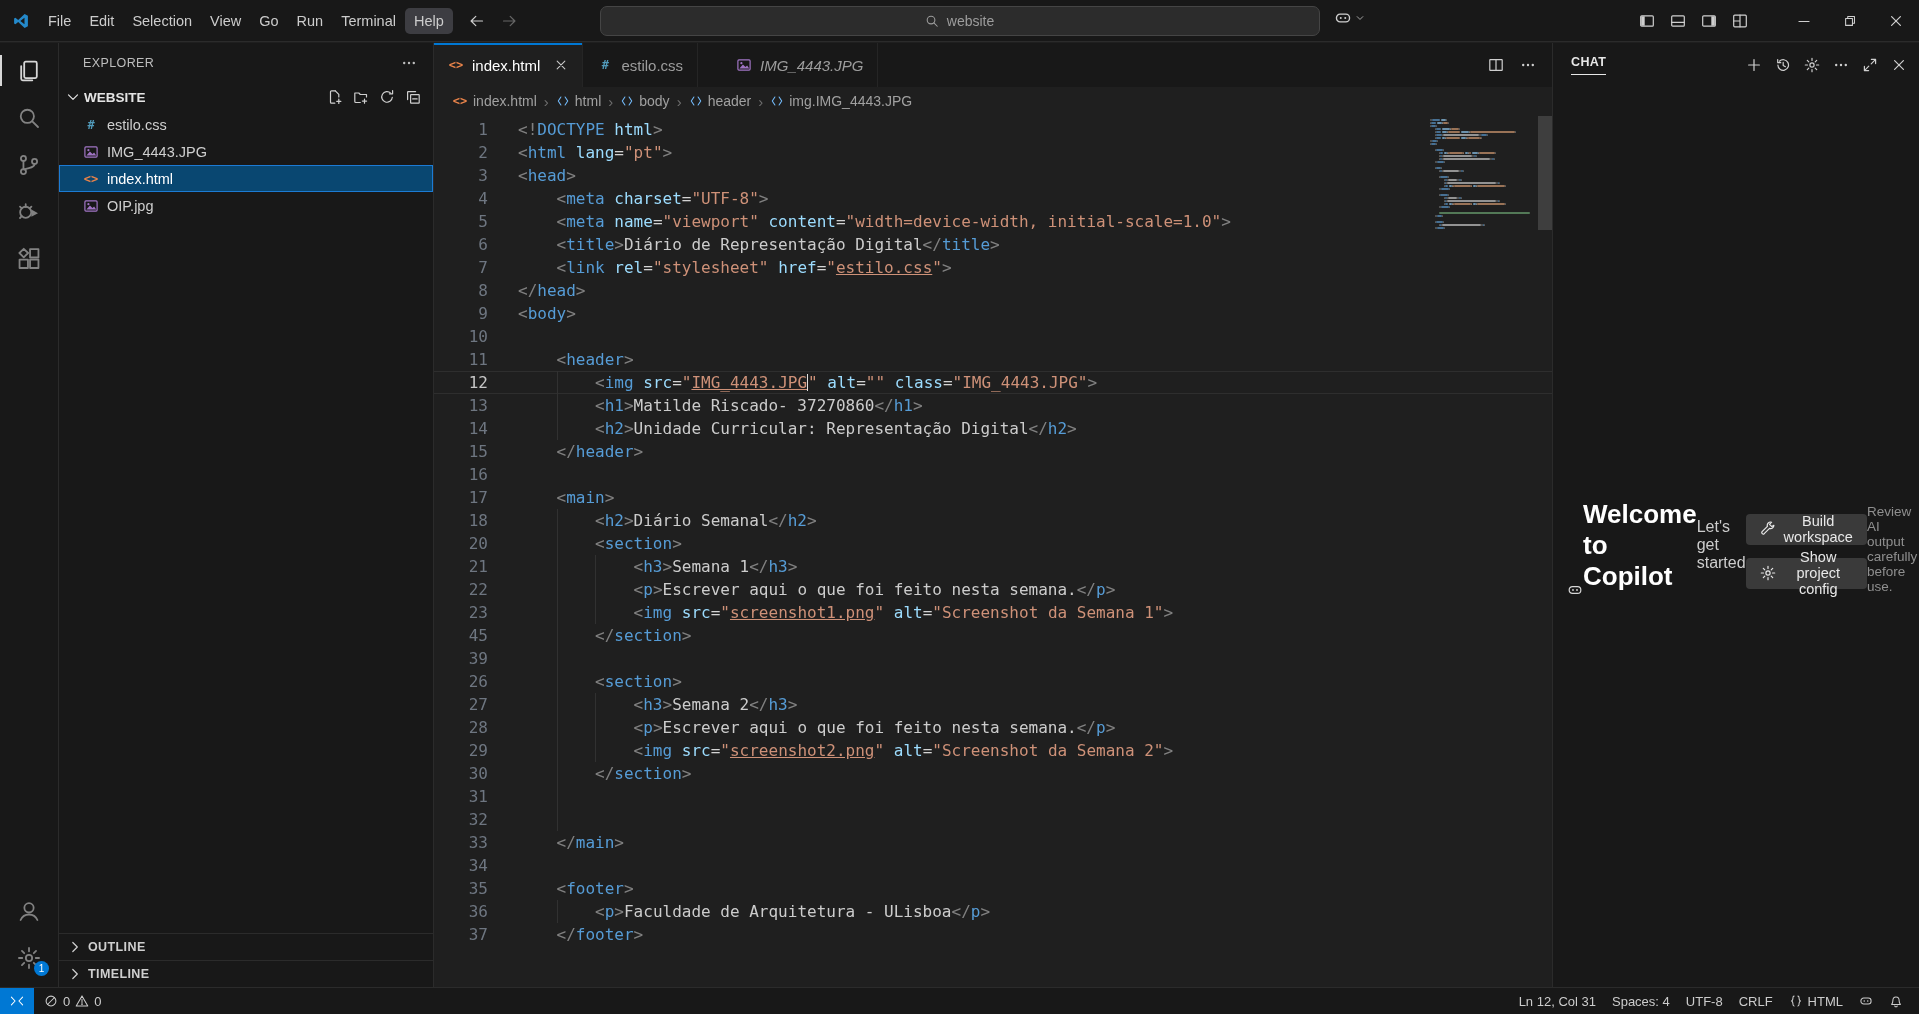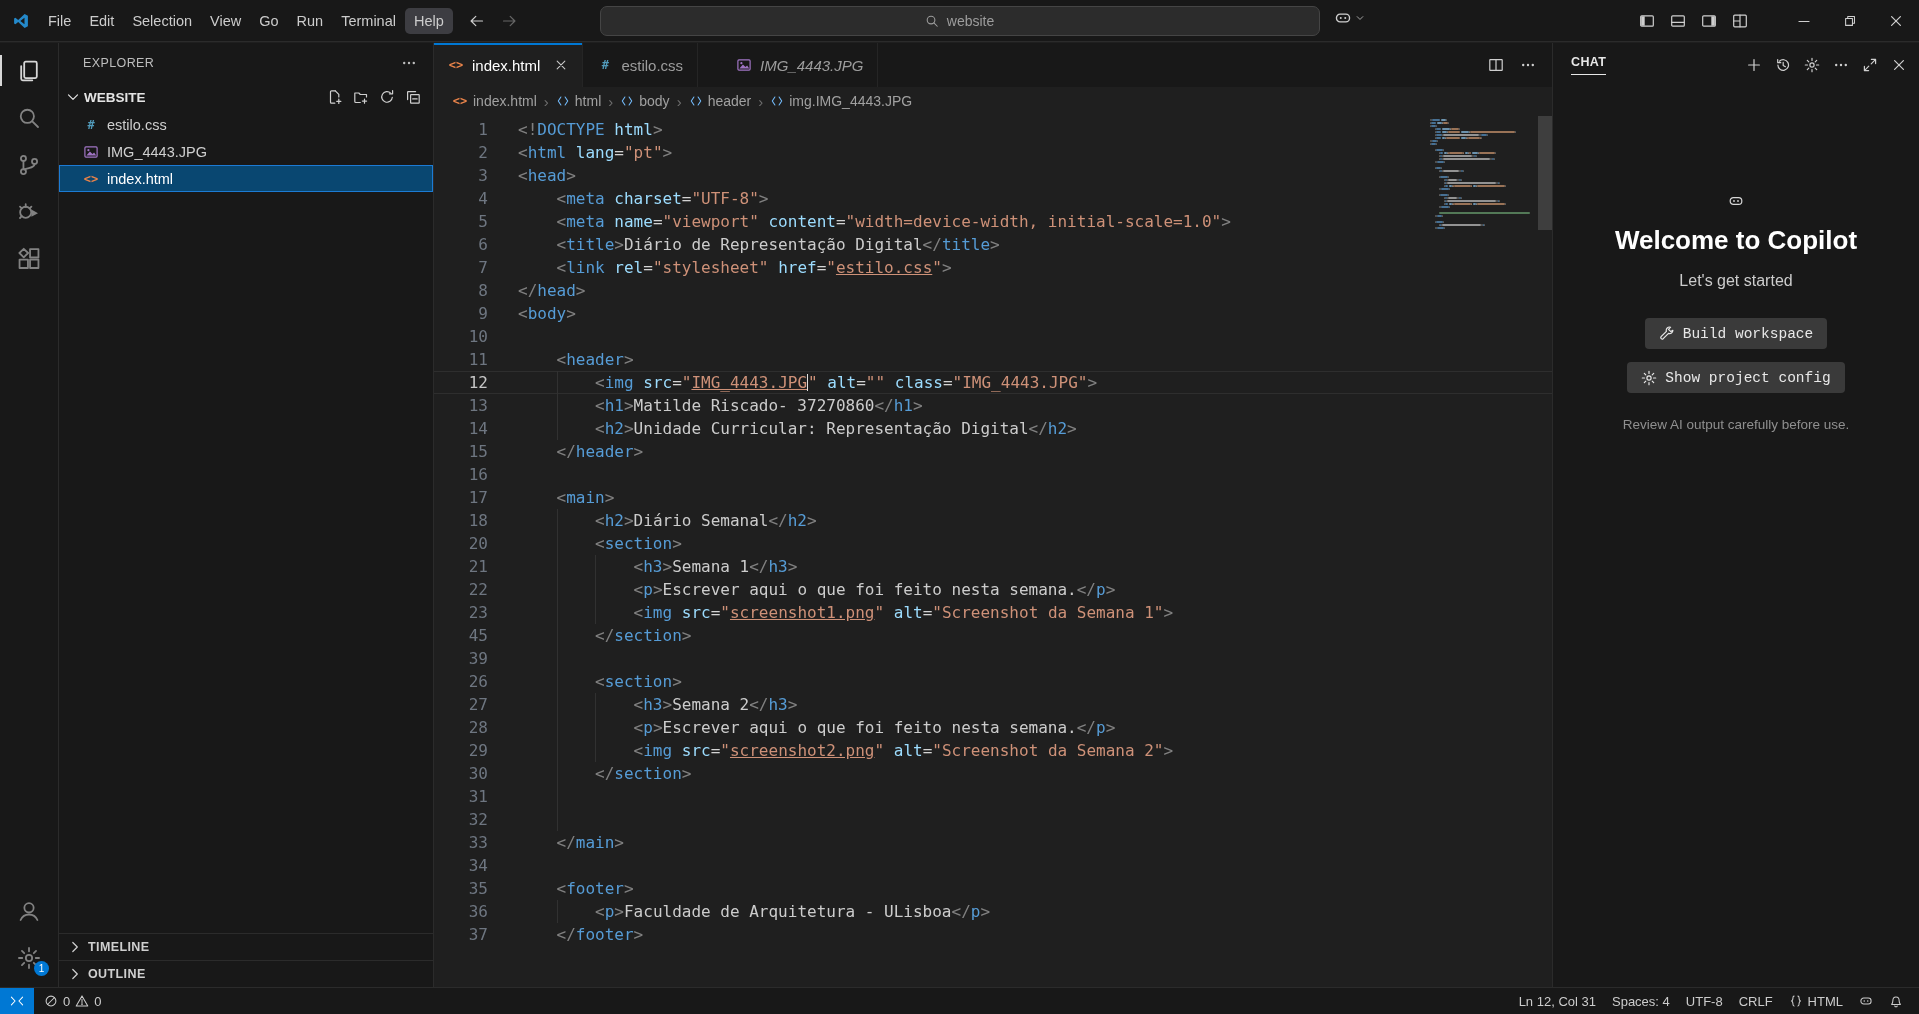--- a/index.html
+++ b/index.html
@@ -93,32 +93,32 @@
   .mm-a{background:#7aa7c7;} .mm-o{background:#9a9a9a;} .mm-s{background:#b08262;}
   .mm-l{background:#b08262;} .mm-x{background:#a8a8a8;} .mm-c{background:#5d8a62;}
   .scrollbar{position:absolute;top:0;right:0;bottom:0;width:14px;}
   .slider{position:absolute;top:1px;right:0;width:14px;height:114px;background:rgba(121,121,121,.35);}
 
   
   .chat{width:367px;background:#181818;border-left:1px solid #2b2b2b;flex:none;display:flex;flex-direction:column;}
   .chat-header{height:44px;display:flex;align-items:center;justify-content:space-between;padding:0 12px 0 18px;flex:none;font-weight:bold;}
   .chat-title{font-size:12.5px;letter-spacing:.4px;color:#e7e7e7;border-bottom:1px solid #e7e7e7;padding-bottom:5px;}
   .chat-actions{display:flex;gap:13px;color:#cfcfcf;}
-  .chat-body{flex:1;display:flex;flex-direction:column;align-items:center;padding:0 14px;}
+  .chat-body{flex:1;display:flex;flex-direction:row;align-items:center;padding:0 14px;}
   .chat-logo{width:46px;height:46px;margin-top:106px;color:#d7d7d7;}
   .chat-welcome{margin-top:16px;font-size:26px;font-weight:600;color:#ffffff;}
   .chat-sub{margin-top:16px;font-size:16px;color:#cccccc;}
   .chat-input-wrap{margin-top:54px;width:100%;position:relative;}
   .chat-input-wrap textarea{width:100%;height:90px;background:#1f1f1f;border:1px solid #3c3c3c;border-radius:6px;
     resize:none;color:#ccc;font-family:"Liberation Sans",sans-serif;font-size:14.5px;padding:10px 12px;outline:none;}
   .chat-input-wrap textarea::placeholder{color:#8f8f8f;}
   .send{position:absolute;right:10px;bottom:12px;color:#9a9a9a;}
   .chat-buttons{margin-top:28px;display:flex;flex-direction:column;align-items:center;gap:13px;}
   .chat-btn{display:flex;align-items:center;gap:8px;background:#3a3a3a;color:#e8e8e8;border:none;
-    border-radius:4px;height:31px;padding:0 14px;font-size:14.5px;font-family:Liberation Mono, monospace;}
+    border-radius:4px;height:31px;padding:0 14px;font-size:14.5px;font-family:Liberation Sans, sans-serif;}
   .chat-note{margin-top:24px;font-size:13.5px;color:#8f8f8f;}
 
   
   .statusbar{position:absolute;left:0;right:0;bottom:0;height:27px;background:#181818;border-top:1px solid #2b2b2b;
     display:flex;align-items:center;justify-content:space-between;font-size:13px;color:#cccccc;}
   .sb-left{display:flex;align-items:center;height:100%;}
   .remote{width:34px;height:100%;background:#0078d4;color:#fff;display:flex;align-items:center;justify-content:center;}
   .problems{display:flex;align-items:center;gap:5px;margin-left:10px;}
   .sb-right{display:flex;align-items:center;height:100%;padding-right:8px;}
   .status-item{display:flex;align-items:center;gap:5px;padding:0 8px;height:100%;}
@@ -375,37 +375,47 @@
                 <circle cx="5.4" cy="6.2" r="1.1" fill="currentColor" stroke="none"></circle>
                 <path d="M3.4 11.6 6.9 7.5l2.6 2.6 1.6-1.6 2.1 3.1z" fill="currentColor" stroke="none"></path>
               </svg>
             </span>
             <span class="fname">IMG_4443.JPG</span>
           </div>
           <div class="file-row selected">
             <span class="txticon ti-html">&lt;&gt;</span>
             <span class="fname">index.html</span>
           </div>
+          <div class="file-row">
+            <span class="ic s16 img-ic">
+              <svg viewBox="0 0 16 16" fill="none" stroke="currentColor" stroke-width="1.2">
+                <rect x="1.9" y="2.9" width="12.2" height="10.2" rx="1"></rect>
+                <circle cx="5.4" cy="6.2" r="1.1" fill="currentColor" stroke="none"></circle>
+                <path d="M3.4 11.6 6.9 7.5l2.6 2.6 1.6-1.6 2.1 3.1z" fill="currentColor" stroke="none"></path>
+              </svg>
+            </span>
+            <span class="fname">OIP.jpg</span>
+          </div>
         </div>
       <div class="sb-bottom" id="sb-bottom">
           <div class="sb-sec">
             <span class="ic s16">
               <svg viewBox="0 0 16 16" fill="none" stroke="currentColor" stroke-width="1.2" stroke-linecap="round" stroke-linejoin="round">
                 <path d="M5.8 3.5 10.3 8l-4.5 4.5"></path>
               </svg>
             </span>
-            <span>TIMELINE</span>
+            <span>OUTLINE</span>
           </div>
           <div class="sb-sec">
             <span class="ic s16">
               <svg viewBox="0 0 16 16" fill="none" stroke="currentColor" stroke-width="1.2" stroke-linecap="round" stroke-linejoin="round">
                 <path d="M5.8 3.5 10.3 8l-4.5 4.5"></path>
               </svg>
             </span>
-            <span>OUTLINE</span>
+            <span>TIMELINE</span>
           </div>
         </div>
     </div>
 
     <div class="editor">
       <div class="tabbar">
         <div class="tabs" id="tabs">
             <div class="tab active">
               <span class="txticon ti-html">&lt;&gt;</span>
               <span class="tab-label">index.html</span>

